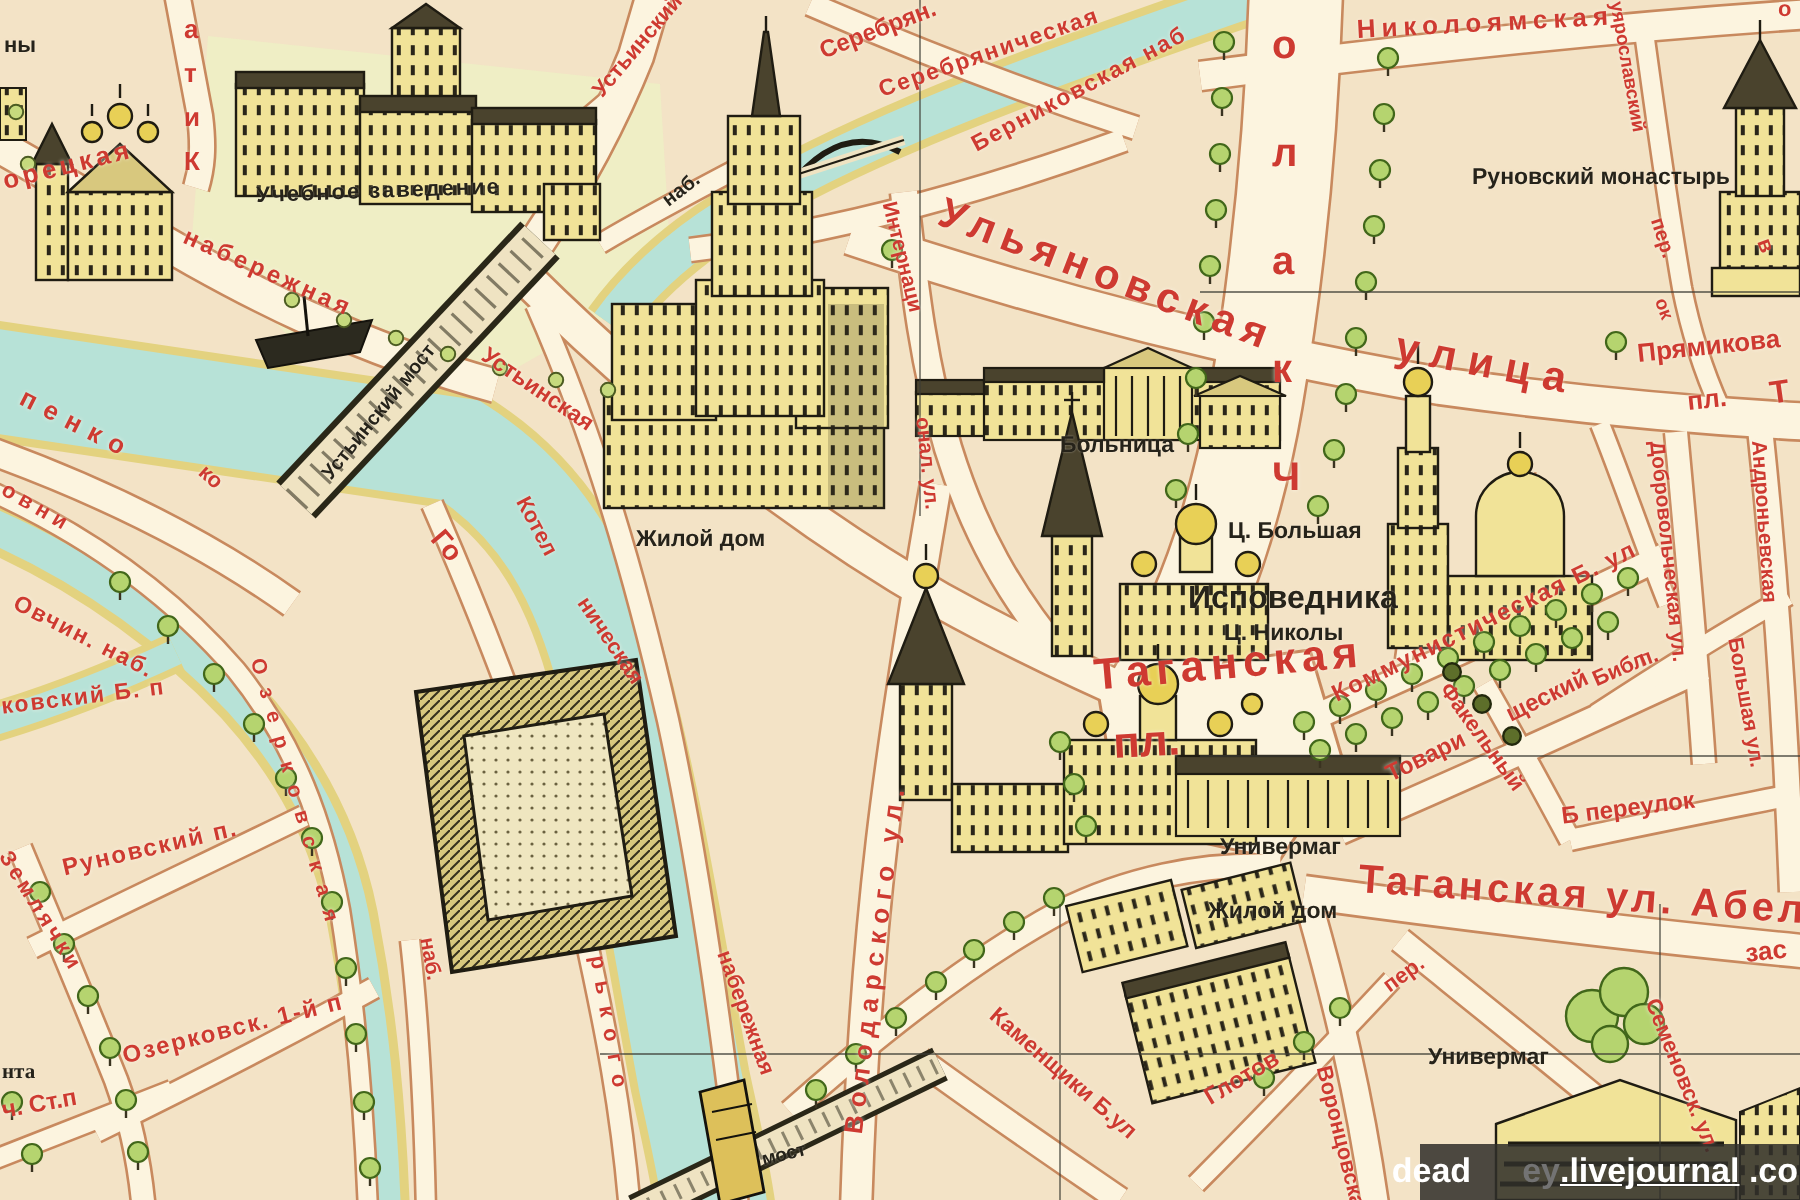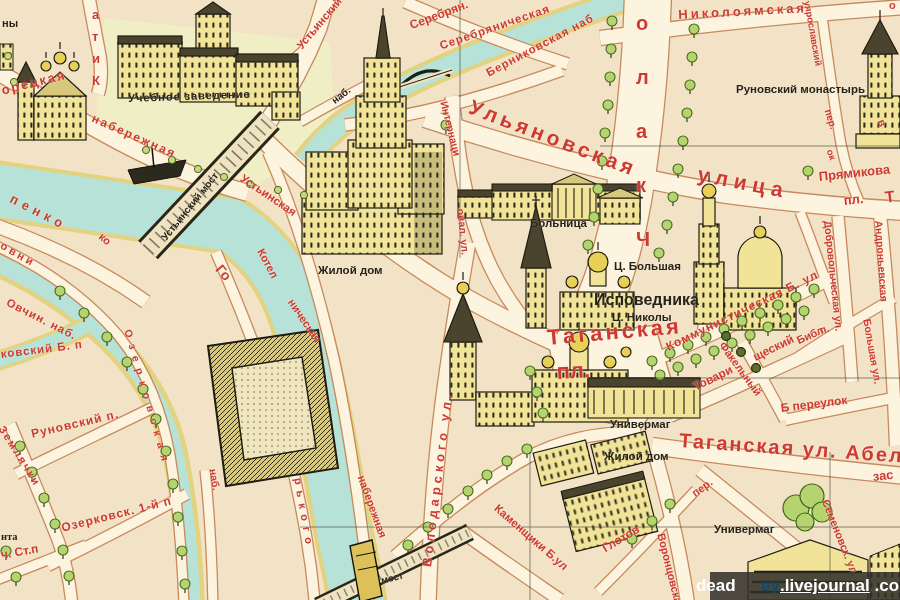--- a/index.html
+++ b/index.html
@@ -495,15 +495,15 @@
       <span class="lbl red" style="left: 245px; top: 172px; font-size: 11.5px; transform: rotate(34deg);">Устьинская</span>
       <span class="lbl red" style="left: 265px; top: 247px; font-size: 11px; transform: rotate(62deg);">Котел</span>
       <span class="lbl red" style="left: 295px; top: 297px; font-size: 11px; transform: rotate(56deg);">ническая</span>
       <span class="lbl red" style="left: 224px; top: 262px; font-size: 14px; transform: rotate(50deg);">Го</span>
       <span class="lbl red" style="left: 303px; top: 477px; font-size: 11px; transform: rotate(80deg); letter-spacing: 6px;">рького</span>
       <span class="lbl red" style="left: 889px; top: 0px; font-size: 11px;">о</span>
       <span class="lbl red" style="left: 886px; top: 118px; font-size: 11px; transform: rotate(70deg);">в</span>
       <span class="lbl red" style="left: 834px; top: 148px; font-size: 9.5px; transform: rotate(70deg);">ок</span>
     </div>
 
-<div id="wm"><span style="color: rgb(255, 255, 255);">dead</span><span style="color: #7f1d1d; margin-top: 44px;">OK</span><span style="color: #0c4a6e; text-align: center;">ey</span><span style="color: rgb(255, 255, 255); text-decoration: underline;">.livejournal</span><span style="color: rgb(255, 255, 255);"> .com</span></div>
+<div id="wm"><span style="color: rgb(255, 255, 255);">dead</span><span style="color: #7f1d1d; margin-top: 44px;">OK</span><span style="color: #737373; text-align: center;">ey</span><span style="color: rgb(255, 255, 255); text-decoration: underline;">.livejournal</span><span style="color: rgb(255, 255, 255);"> .com</span></div>
 
 </div>
 
 </body></html>

